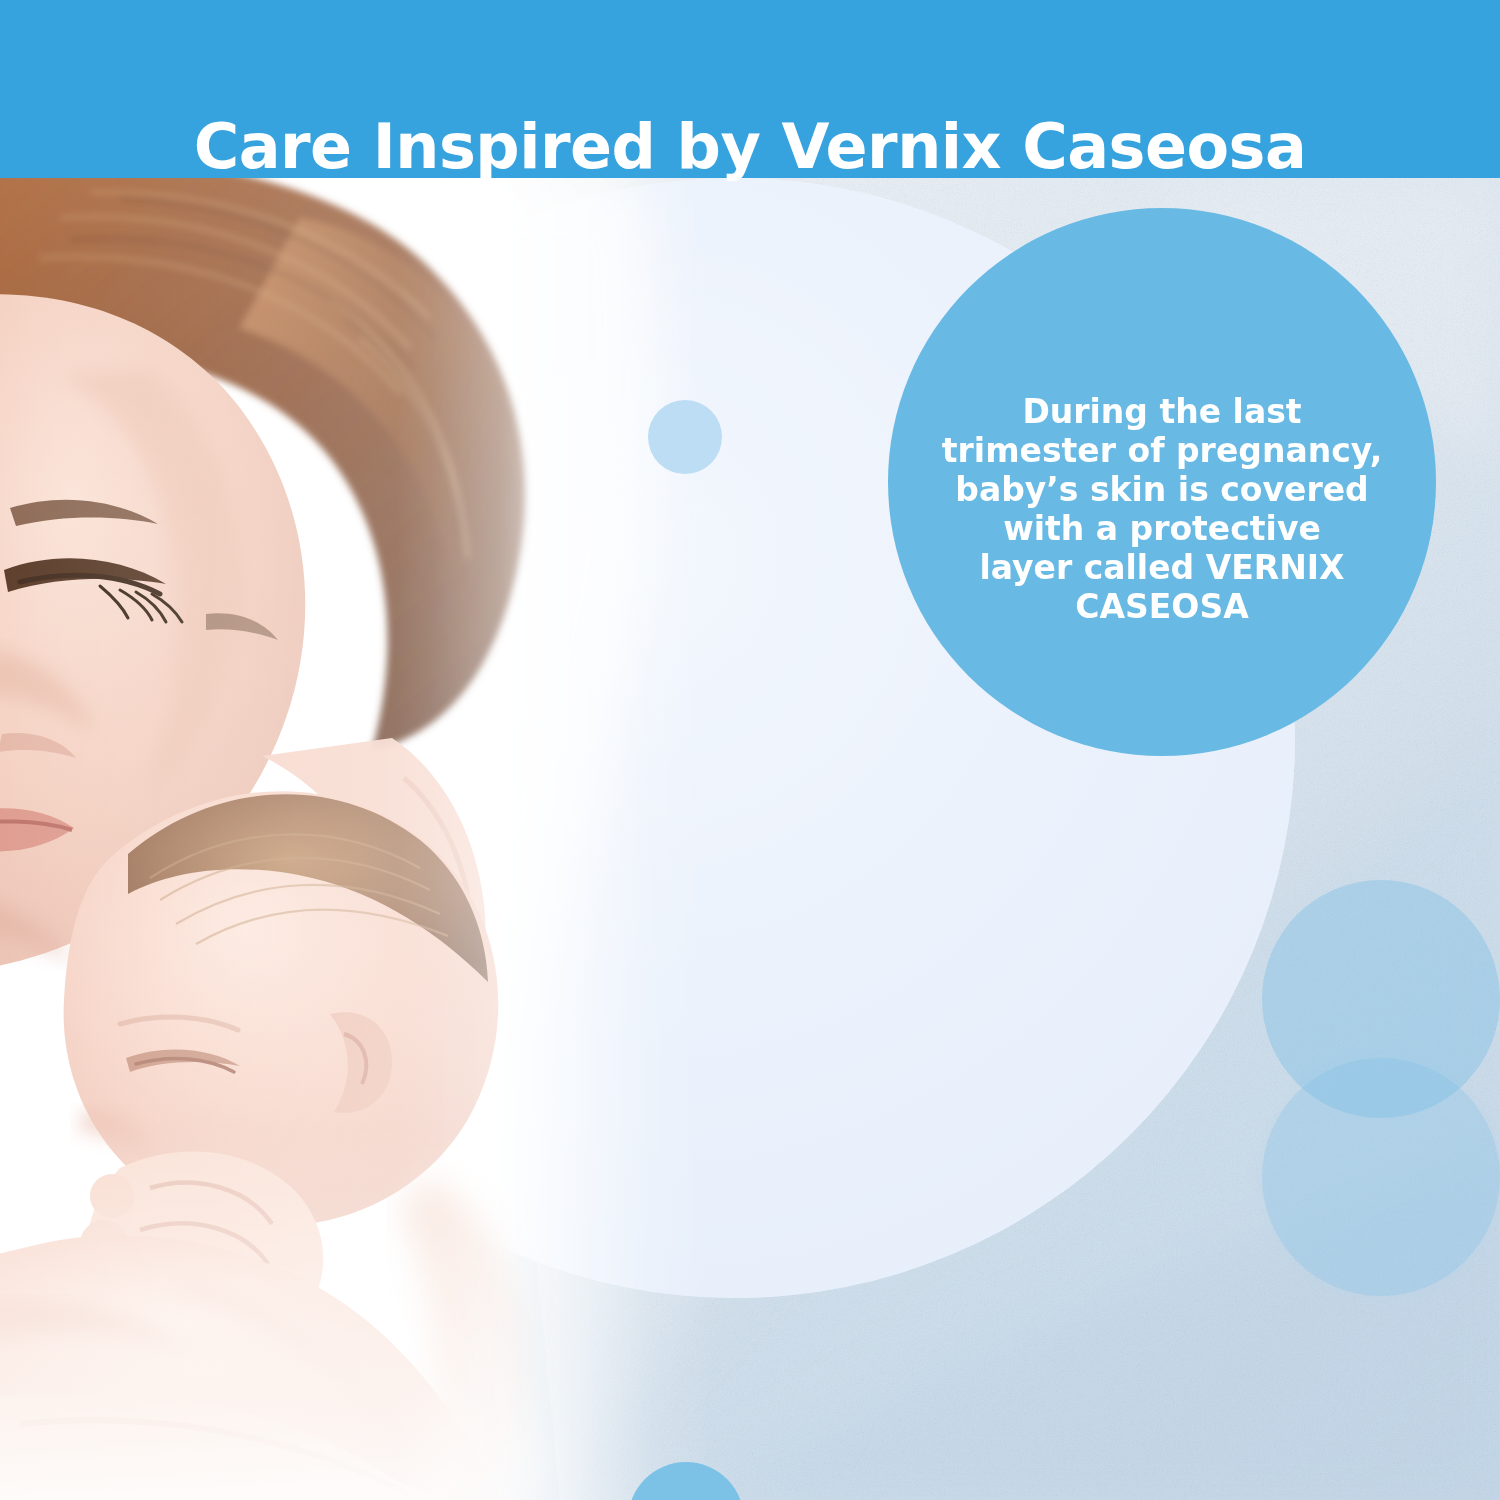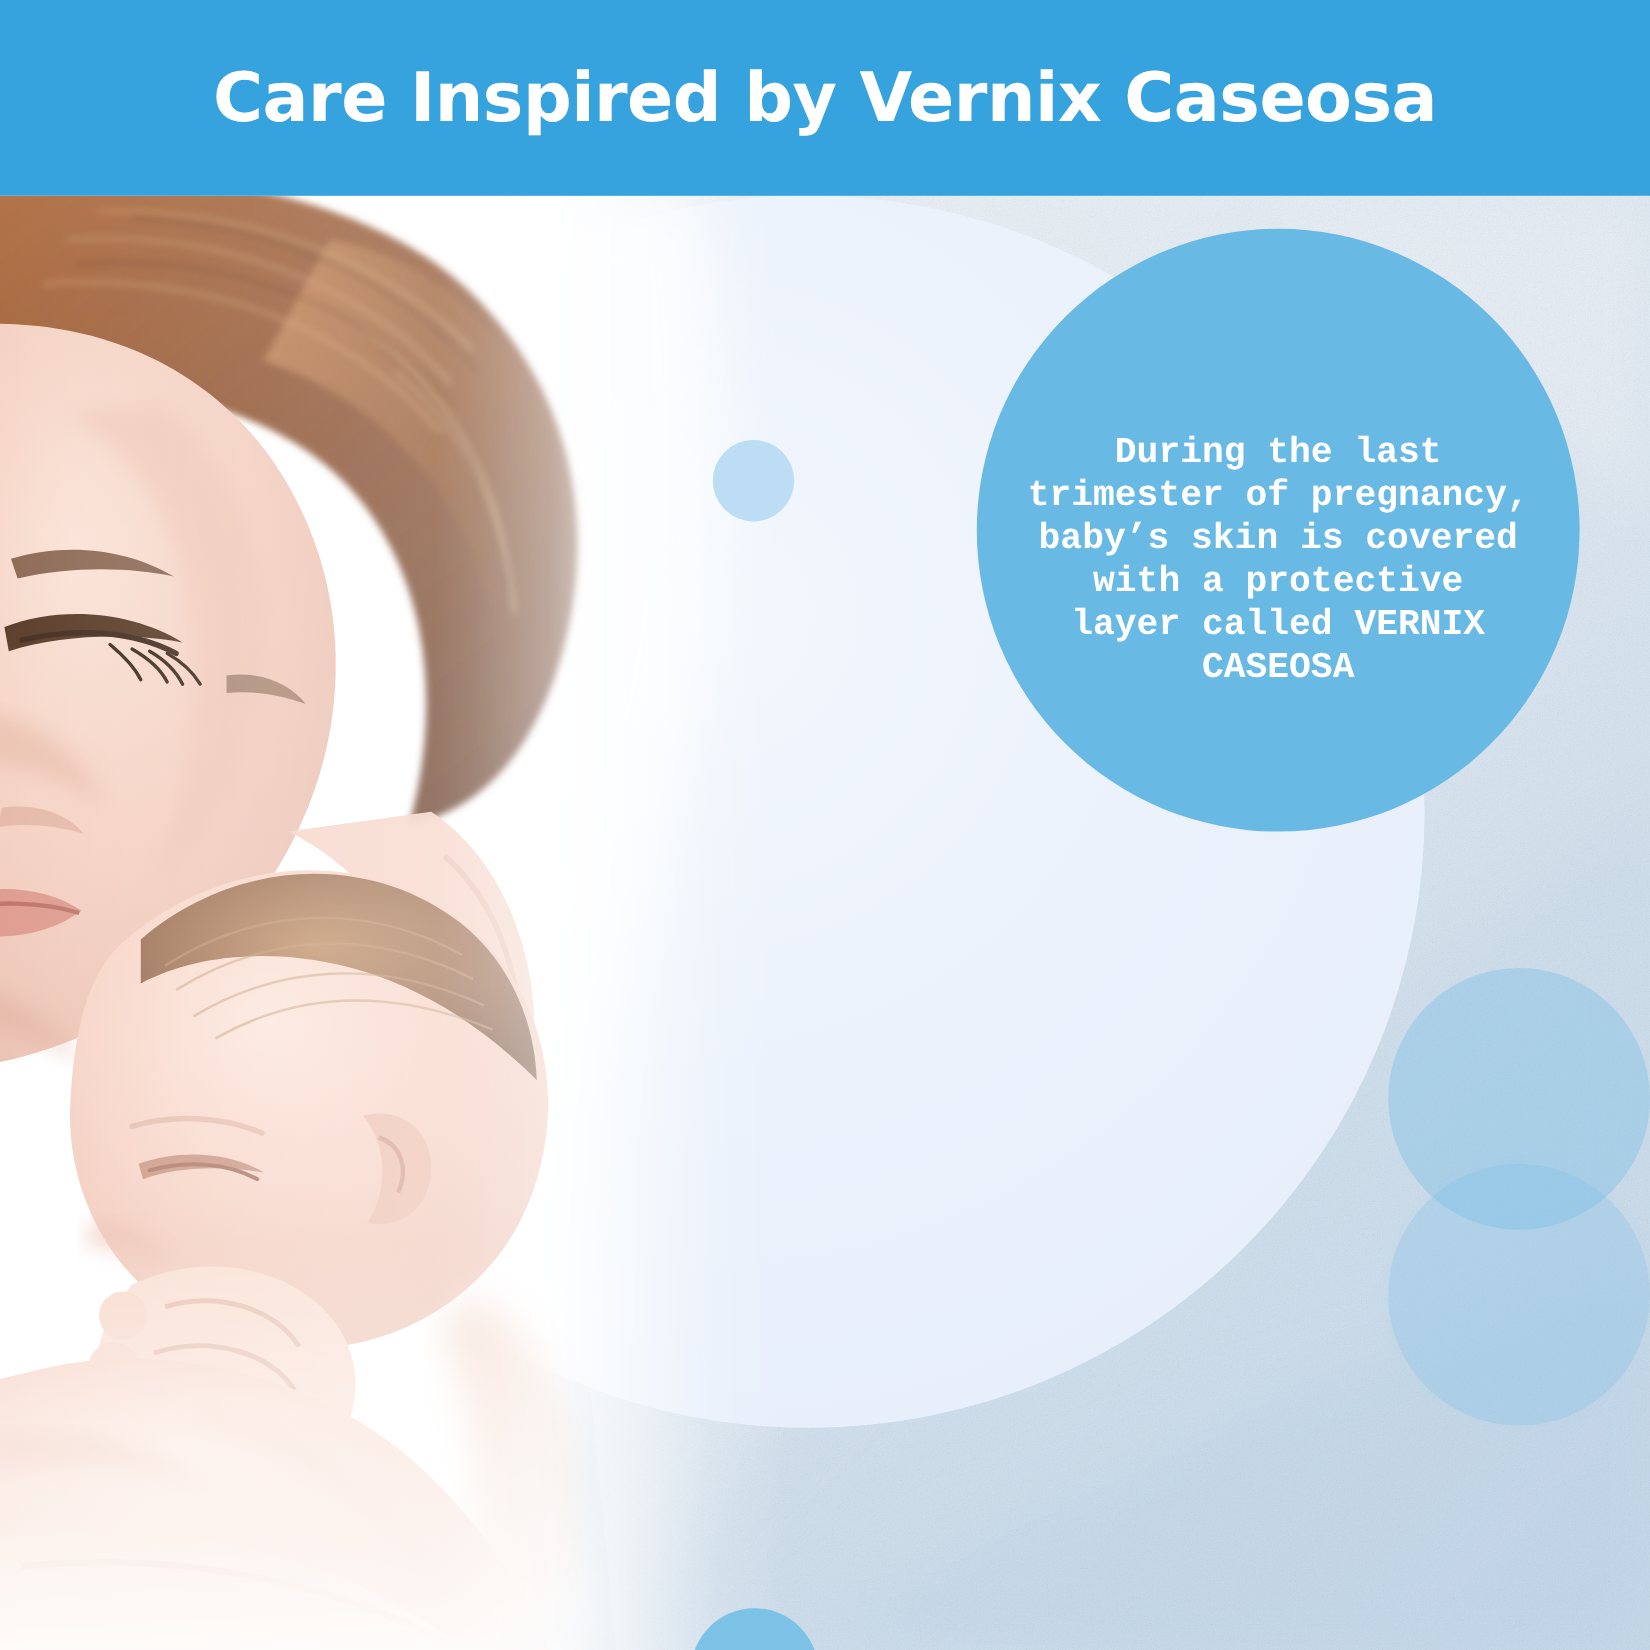--- a/index.html
+++ b/index.html
@@ -17,21 +17,21 @@
   }
 
   
   .header-band {
     position: absolute;
     left: 0; top: 0;
     width: 1500px;
     height: 178px;
     background: #36a2de;
     display: flex;
-    align-items: center;
+    align-items: flex-end;
     justify-content: center;
     z-index: 40;
   }
   .header-title {
     color: #ffffff;
     font-size: 62px;
     font-weight: bold;
     letter-spacing: -0.5px;
     line-height: 1;
     text-align: center;
@@ -71,21 +71,20 @@
   
   .bubble {
     position: absolute;
     border-radius: 50%;
     background: #68b9e4;
     z-index: 30;
     display: flex;
     align-items: center;
     justify-content: center;
     box-sizing: border-box;
-    font-family: Liberation Mono, monospace;
   }
   .bubble-text {
     color: #ffffff;
     font-weight: bold;
     text-align: center;
     line-height: 1.18;
     white-space: pre-line;
   }
   #bubble-top {
     left: 888px; top: 208px;

